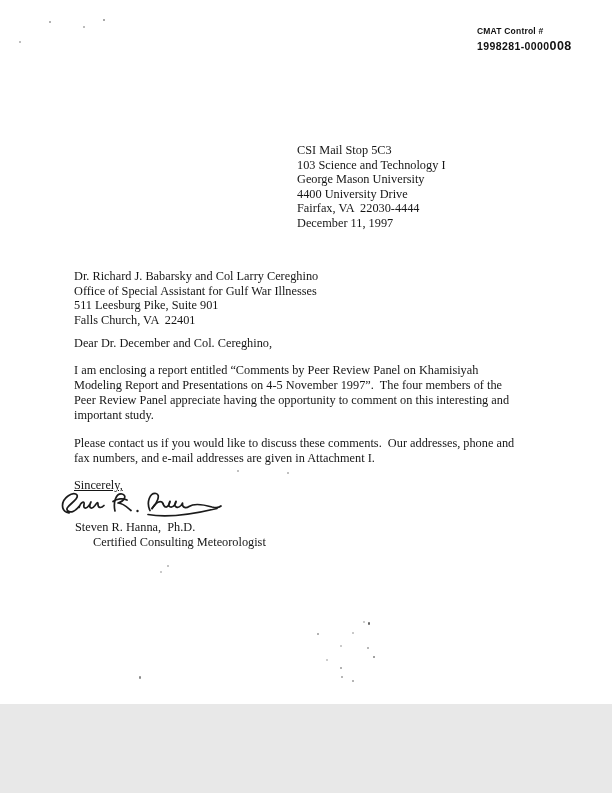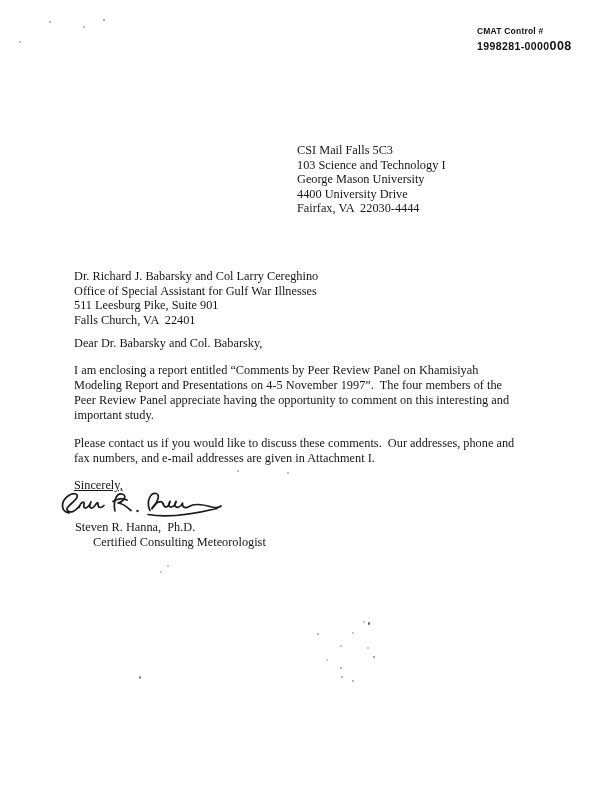--- a/index.html
+++ b/index.html
@@ -3,21 +3,21 @@
 <meta charset="utf-8">
 <style>
   html, body {
     margin: 0;
     padding: 0;
     background: #e8e8e8;
   }
   .page {
     position: relative;
     width: 612px;
-    height: 793px;
+    height: 704px;
     background: #ffffff;
     overflow: hidden;
     font-family: "Liberation Serif", "DejaVu Serif", serif;
     color: #161616;
   }
   .abs { position: absolute; }
 
   
   .control-block {
     left: 477px;
@@ -102,35 +102,36 @@
 <body>
 
 <div class="page">
 
   <div class="abs control-block">
     <div class="control-label">CMAT Control #</div>
     <div class="control-number"><span>1998281-0000</span><span class="suffix">008</span></div>
   </div>
 
   <div class="abs sender-block">
-    <div class="textline">CSI Mail Falls 5C3</div>
+    <div class="textline">CSI Mail Stop 5C3</div>
     <div class="textline">103 Science and Technology I</div>
     <div class="textline">George Mason University</div>
     <div class="textline">4400 University Drive</div>
     <div class="textline">Fairfax, VA  22030-4444</div>
+    <div class="textline">December 11, 1997</div>
   </div>
 
   <div class="abs recipient-block">
     <div class="textline">Dr. Richard J. Babarsky and Col Larry Cereghino</div>
     <div class="textline">Office of Special Assistant for Gulf War Illnesses</div>
     <div class="textline">511 Leesburg Pike, Suite 901</div>
     <div class="textline">Falls Church, VA  22401</div>
   </div>
 
-  <div class="abs salutation">Dear Dr. Babarsky and Col. Babarsky,</div>
+  <div class="abs salutation">Dear Dr. December and Col. Cereghino,</div>
 
   <div class="abs para para-1">
     <div class="textline">I am enclosing a report entitled “Comments by Peer Review Panel on Khamisiyah</div>
     <div class="textline">Modeling Report and Presentations on 4-5 November 1997”.  The four members of the</div>
     <div class="textline">Peer Review Panel appreciate having the opportunity to comment on this interesting and</div>
     <div class="textline">important study.</div>
   </div>
 
   <div class="abs para para-2">
     <div class="textline">Please contact us if you would like to discuss these comments.  Our addresses, phone and</div>

